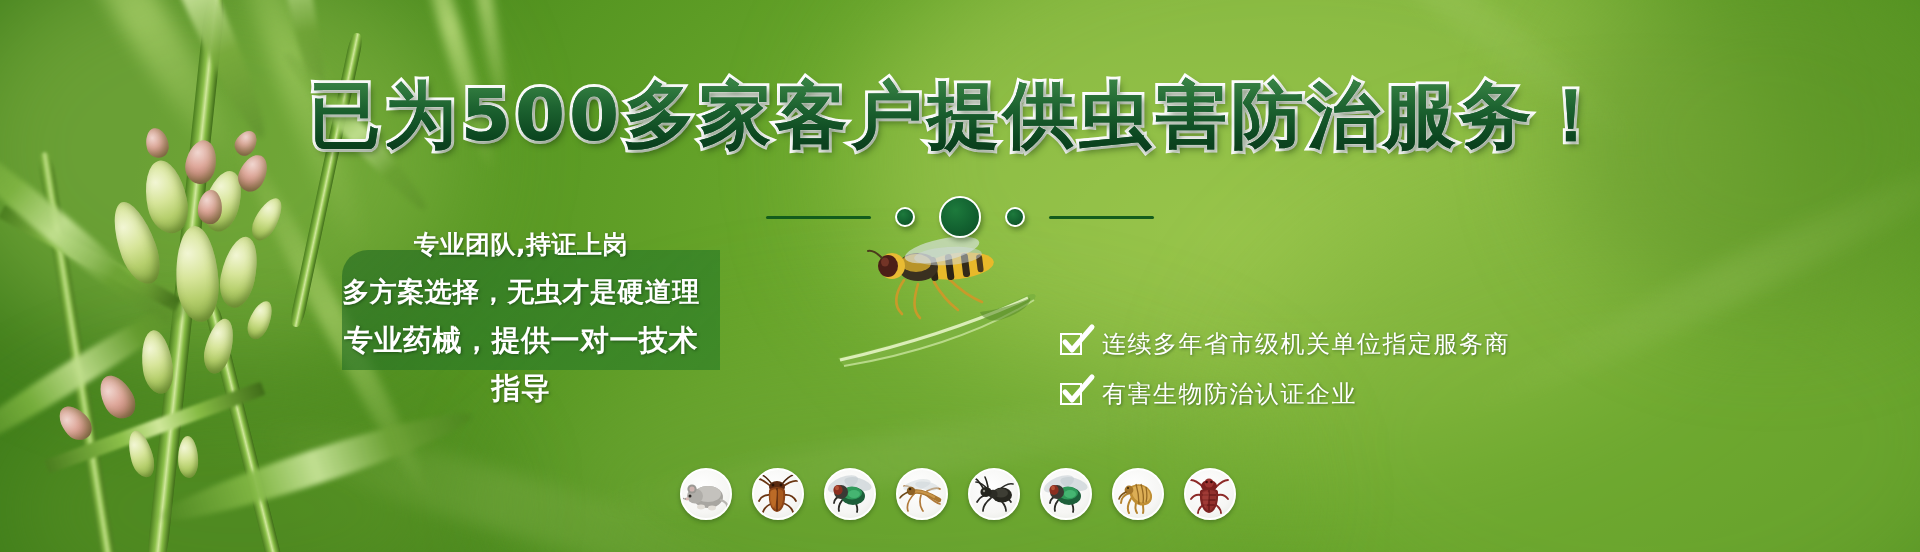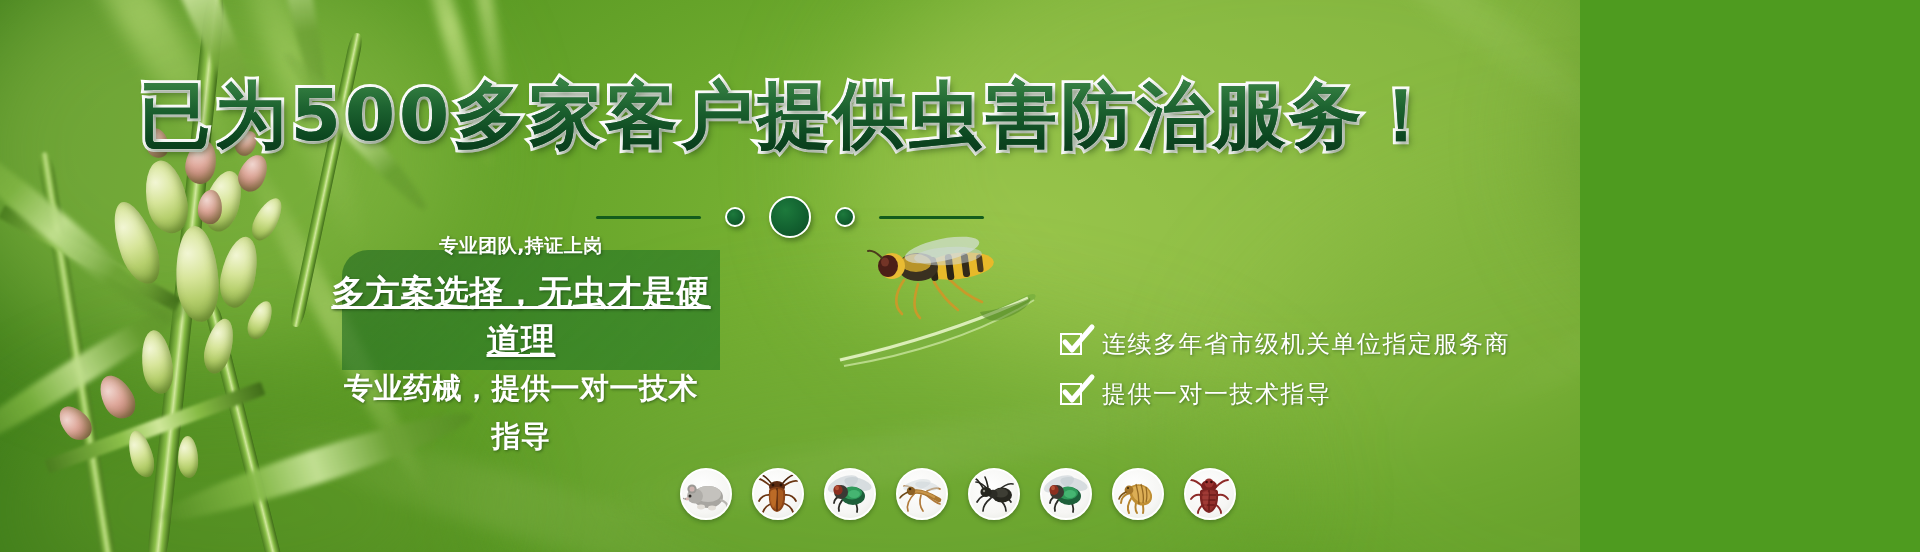--- a/index.html
+++ b/index.html
@@ -4,21 +4,21 @@
 <style>
   * { margin:0; padding:0; box-sizing:border-box; }
   html,body { width:1920px; height:552px; overflow:hidden; }
   body {
     font-family:"Liberation Sans","DejaVu Sans",sans-serif;
     background:#4e9b1f;
   }
 
   #banner {
     position:relative;
-    width:1580px;
+    width:1920px;
     height:552px;
     overflow:hidden;
     background:
       radial-gradient(ellipse 1100px 620px at 64% 42%, #86bb3c 0%, #6ba82c 38%, #579722 68%, #3f7d1a 100%);
   }
 
   
   .bg-layer { position:absolute; inset:0; pointer-events:none; }
 
   .blur-blob {
@@ -146,22 +146,22 @@
     left:330px;
     top:208px;
     width:400px;
     padding:14px 18px 16px 0;
     text-align:center;
     color:#ffffff;
     font-weight:bold;
     text-shadow:1px 1px 3px rgba(10,40,10,.5);
     font-family:"DejaVu Sans","Liberation Sans",sans-serif;
   }
-  #panel-text .l1 { font-size:19px; line-height:46px; letter-spacing:.5px; }
-  #panel-text .l2 { font-size:34px; line-height:48px; letter-spacing:.5px;text-decoration:underline; }
+  #panel-text .l1 { font-size:25px; line-height:46px; letter-spacing:.5px; }
+  #panel-text .l2 { font-size:27px; line-height:48px; letter-spacing:.5px; }
   #panel-text .l3 { font-size:29px; line-height:48px; letter-spacing:.5px; }
 
   
   #bullets {
     position:absolute;
     left:1060px;
     top:330px;
     display:flex;
     flex-direction:column;
     gap:22px;
@@ -355,21 +355,21 @@
       <span class="bullet-label">连续多年省市级机关单位指定服务商</span>
     </div>
 
     <div class="bullet">
       <span class="chk">
         <span class="box"></span>
         <svg width="34" height="32" viewBox="0 0 34 32">
           <path d="M4,16 L11,24 L31,1" stroke="#ffffff" stroke-width="5" fill="none" stroke-linecap="round" stroke-linejoin="round"></path>
         </svg>
       </span>
-      <span class="bullet-label">提供一对一技术指导</span>
+      <span class="bullet-label">有害生物防治认证企业</span>
     </div>
 
   </div>
 
   <div id="pests">
 
     <div class="pest">
       <svg width="46" height="40" viewBox="0 0 46 40">
         <ellipse cx="25" cy="23" rx="15" ry="11" fill="#a8a6a1"></ellipse>
         <ellipse cx="25" cy="20" rx="13" ry="8" fill="#c4c2bd"></ellipse>

